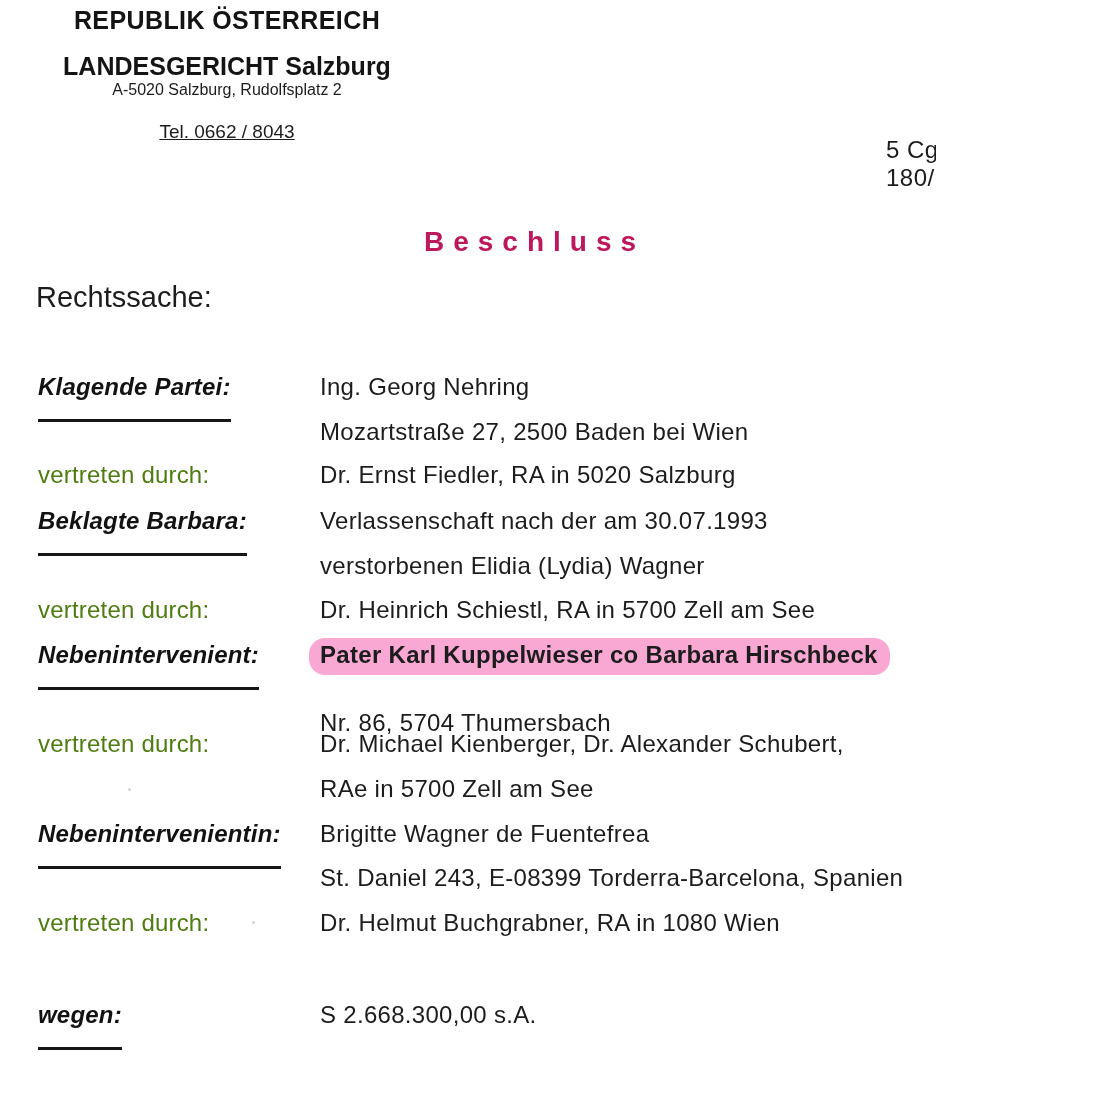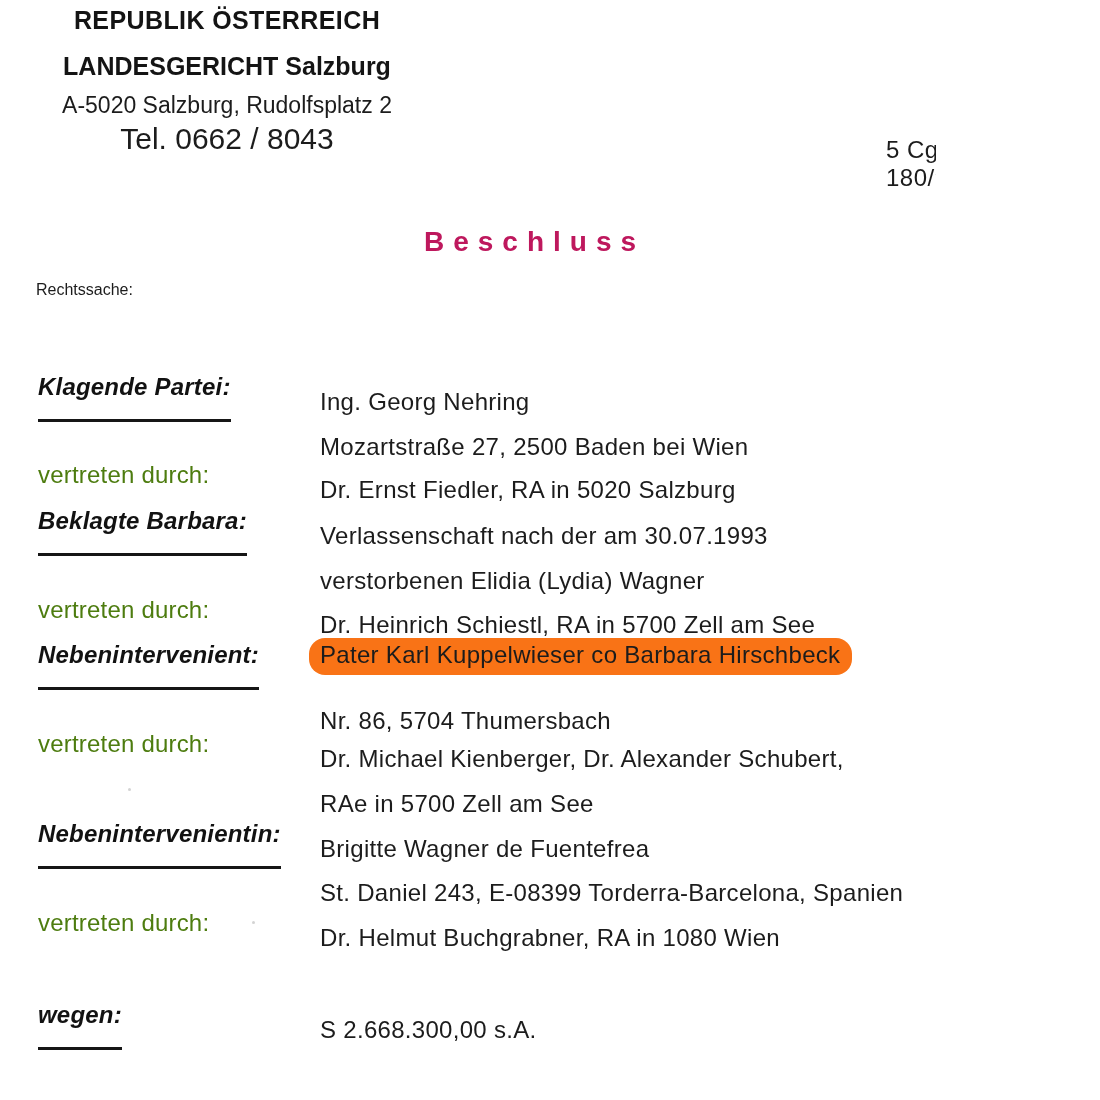--- a/index.html
+++ b/index.html
@@ -4,37 +4,37 @@
 <style>
   html,body{margin:0;padding:0;background:#ffffff;}
   .page{
     position:relative; width:936px; height:1100px; background:#ffffff;
     font-family:"Liberation Sans", sans-serif; color:#1c1c1c; overflow:hidden;
   }
   
   .letterhead{position:absolute; left:44px; top:6px; width:366px; text-align:center;}
   .lh1{font-size:25px; font-weight:bold; letter-spacing:.4px; color:#141414;}
   .lh2{font-size:25px; font-weight:bold; margin-top:17px; color:#141414;}
-  .lh3{font-size:23px; margin-top:11px;}
-  .lh4{font-size:30px; margin-top:3px;}
+  .lh3{font-size:16px; margin-top:0;}
+  .lh4{font-size:19px; margin-top:22px;text-decoration:underline;}
   
   .caseno{position:absolute; left:886px; top:136px; font-size:24px; letter-spacing:.5px;}
   .tinydash{position:absolute; left:971px; top:111px; width:15px; height:3.5px;
     background:#2e2e2e; border-radius:2px; transform:rotate(-7deg);}
   .handwriting{position:absolute; left:928px; top:138px;}
   
   .doc-title{position:absolute; left:424px; top:226px; font-size:28px; font-weight:bold;
     letter-spacing:9px; color:#be185d;}
-  .intro{position:absolute; left:36px; top:281px; font-size:16px;}
+  .intro{position:absolute; left:36px; top:281px; font-size:29px;}
   
   .row{position:absolute; left:0; width:1100px; height:36px;}
   .lbl{position:absolute; left:38px; top:0; font-size:24px; font-weight:bold; font-style:italic;
     color:#121212; border-bottom:3.5px solid #161616; padding-bottom:18px; letter-spacing:.2px;}
   .lbl.plain{font-weight:normal; font-style:normal; border-bottom:none; color:#4d7c0f;}
-  .val{position:absolute; left:320px; top:0; font-size:24px; letter-spacing:.3px; white-space:nowrap;margin-top:15px;}
+  .val{position:absolute; left:320px; top:0; font-size:24px; letter-spacing:.3px; white-space:nowrap;}
   .val.hl{padding:3px 12px 6px 11px; margin-left:-11px; margin-top:-3px; border-radius:16px;}
   
   .spk{position:absolute; background:#6e6e6e; border-radius:50%; opacity:.38;}
 </style>
 </head>
 <body>
 
 <div class="page">
 
   <div class="letterhead">
@@ -76,23 +76,23 @@
   </div>
   <div class="row" style="top:552px">
     <span class="val">verstorbenen Elidia (Lydia) Wagner</span>
   </div>
   <div class="row" style="top:596px">
     <span class="lbl plain">vertreten durch:</span>
     <span class="val">Dr. Heinrich Schiestl, RA in 5700 Zell am See</span>
   </div>
   <div class="row" style="top:641px">
     <span class="lbl">Nebenintervenient:</span>
-    <span class="val hl" style="background: #f97316;">Pater Karl Kuppelwieser co Barbara Hirschbeck</span>
+    <span class="val hl" style="background: #f9a8d4; font-weight: bold;">Pater Karl Kuppelwieser co Barbara Hirschbeck</span>
   </div>
-  <div class="row" style="top:692px">
+  <div class="row" style="top:709px">
     <span class="val">Nr. 86, 5704 Thumersbach</span>
   </div>
   <div class="row" style="top:730px">
     <span class="lbl plain">vertreten durch:</span>
     <span class="val">Dr. Michael Kienberger, Dr. Alexander Schubert,</span>
   </div>
   <div class="row" style="top:775px">
     <span class="val">RAe in 5700 Zell am See</span>
   </div>
   <div class="row" style="top:820px">

